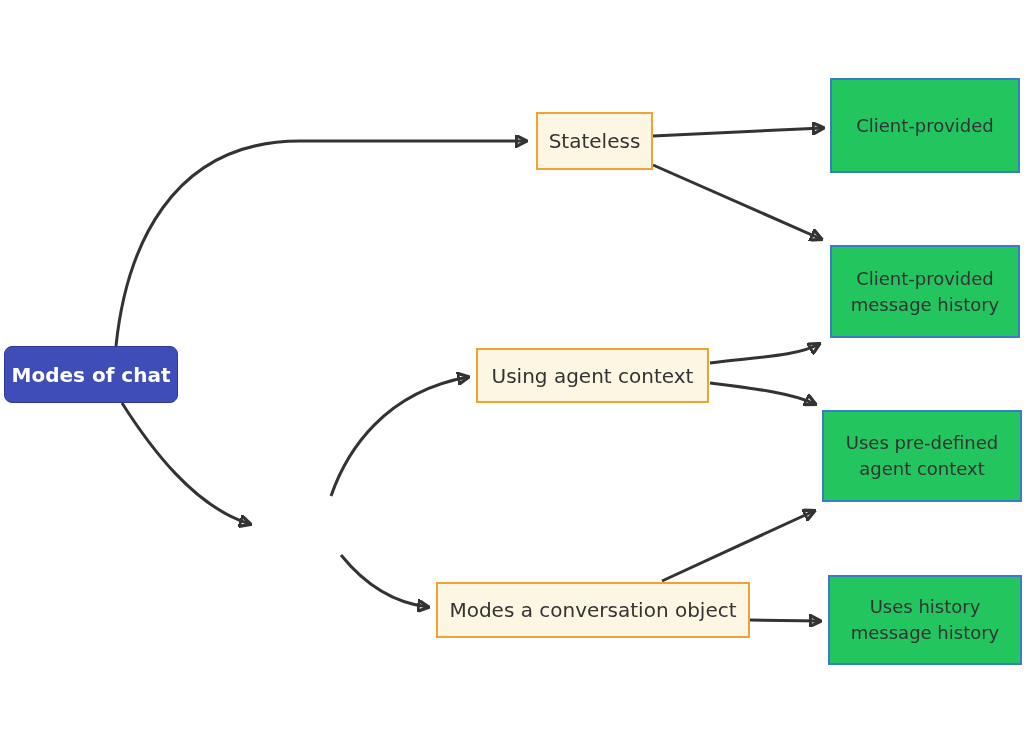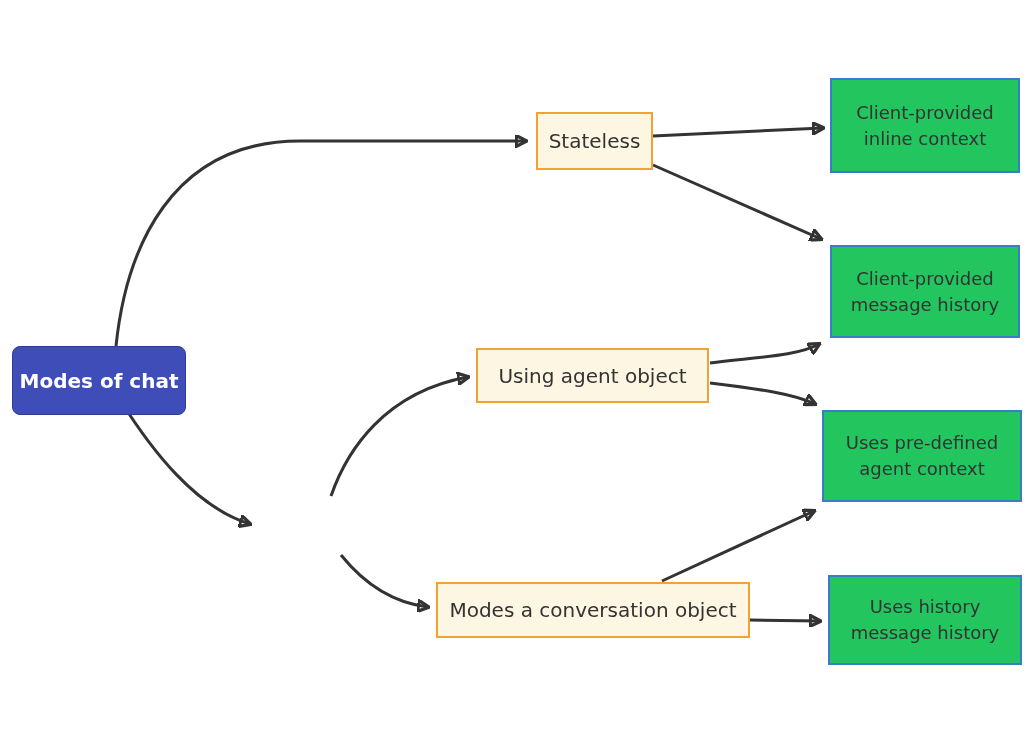--- a/index.html
+++ b/index.html
@@ -77,41 +77,40 @@
     <path d="M 653,136 L 823,128" marker-end="url(#arrow)"></path>
     <path d="M 653,165 L 821,239" marker-end="url(#arrow)"></path>
     <path d="M 710,363 C 758,357 798,356 819,344" marker-end="url(#arrow)"></path>
     <path d="M 710,383 C 760,389 794,394 815,404" marker-end="url(#arrow)"></path>
     <path d="M 331,496 C 347,450 385,392 468,377" marker-end="url(#arrow)"></path>
     <path d="M 341,555 C 366,586 394,603 428,607" marker-end="url(#arrow)"></path>
     <path d="M 662,581 L 814,511" marker-end="url(#arrow)"></path>
     <path d="M 750,620 L 820,621" marker-end="url(#arrow)"></path>
   </svg>
 
-  <div class="node root" style="left:12px; top:346px; width:174px; height:69px;">
+  <div class="node root" style="left:4px; top:346px; width:174px; height:57px;">
     <span>Modes of chat</span>
   </div>
 
   <div class="node branch" style="left:536px; top:112px; width:117px; height:58px;justify-content:center;">
     <span>Stateless</span>
   </div>
 
 
   <div class="node branch" style="left:476px; top:348px; width:233px; height:55px;">
-    <span>Using agent object</span>
+    <span>Using agent context</span>
   </div>
 
   <div class="node branch" style="left:436px; top:582px; width:314px; height:56px;">
     <span>Modes a conversation object</span>
   </div>
 
   <div class="node leaf" style="left:830px; top:78px; width:190px; height:95px;">
     <span>
       <span class="line">Client-provided</span>
-      <span class="line">inline context</span>
     </span>
   </div>
 
   <div class="node leaf" style="left:830px; top:245px; width:190px; height:93px;">
     <span>
       <span class="line">Client-provided</span>
       <span class="line">message history</span>
     </span>
   </div>
 

